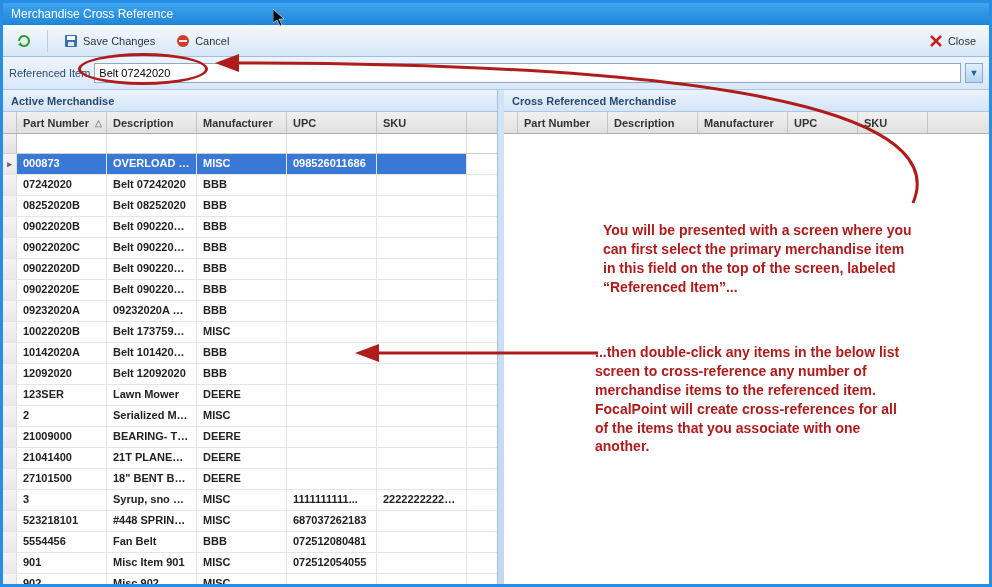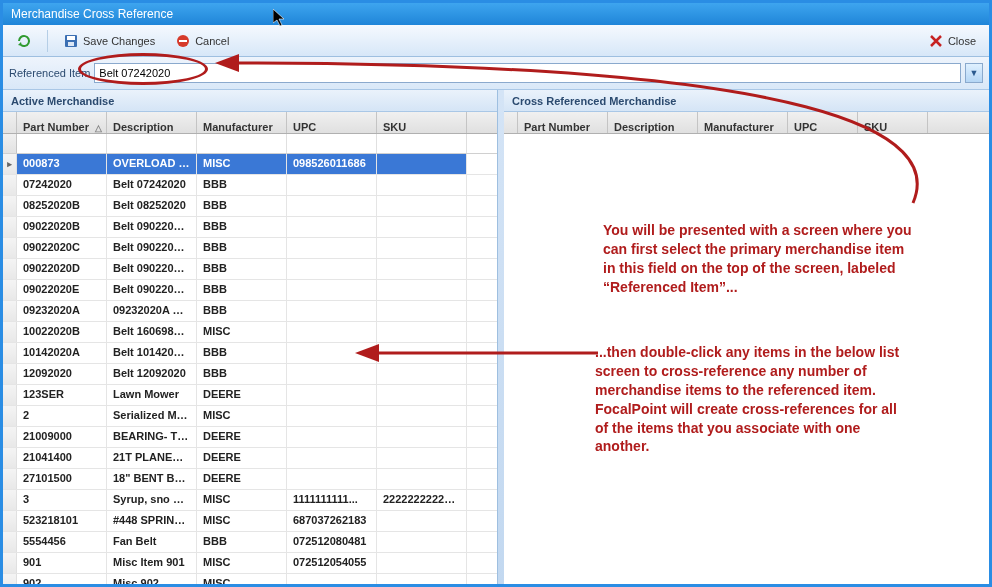--- a/index.html
+++ b/index.html
@@ -14,21 +14,21 @@
   .ref-label { color: #2b4a6f; font-size: 11px; }
   .ref-input { flex: 1; height: 20px; border: 1px solid #8aa9cd; background: #fff; padding: 2px 4px; font-size: 11px; }
   .ref-dd { width: 18px; height: 20px; border: 1px solid #8aa9cd; background: linear-gradient(#dff0ff,#b5d6f5); display: flex; align-items: center; justify-content: center; cursor: pointer; }
   .panels { display: flex; height: calc(100% - 22px - 32px - 28px); }
   .panel { display: flex; flex-direction: column; font-weight: bold; }
   .panel.left { width: 495px; border-right: 1px solid #9ebfe0; }
   .panel.right { flex: 1; position: relative; }
   .panel-head { height: 22px; background: linear-gradient(#eaf2fb,#d5e5f6); border-bottom: 1px solid #a9c7e6; display: flex; align-items: center; padding: 0 8px; color: #2b4a6f; }
   .grid-head { display: flex; height: 22px; background: linear-gradient(#f0f0f0,#e0e0e0); border-bottom: 1px solid #b0b0b0; font-size: 11px; }
   .row-hdr { width: 14px; border-right: 1px solid #c4c4c4; background: linear-gradient(#f0f0f0,#e2e2e2); flex-shrink:0;}
-  .gh-cell { display: flex; align-items: flex-end; padding: 0 6px; border-right: 1px solid #c4c4c4; color: #333; cursor: pointer; position: relative; }
+  .gh-cell { display: flex; align-items: center; padding: 0 6px; border-right: 1px solid #c4c4c4; color: #333; cursor: pointer; position: relative; }
   .gh-cell .sort { position: absolute; right: 4px; font-size: 9px; color: #888; }
   .filter-row { display:flex; height: 20px; border-bottom:1px solid #d0d0d0; background:#fff; }
   .filter-row .fcell { border-right:1px solid #e0e0e0; padding:0 6px; display:flex; align-items:center; color:#aaa; }
   .grid-body { overflow-y: auto; flex: 1; background: #fff; position: relative; }
   .grow { display: flex; height: 21px; border-bottom: 1px solid #e5e5e5; align-items: stretch; }
   .grow.selected .gcell { background: #3a78d6; color: #fff; }
   .gcell { padding: 3px 6px; border-right: 1px solid #e5e5e5; white-space: nowrap; overflow: hidden; text-overflow: ellipsis; font-size: 11px; color: #222; }
   .indicator { width:14px; display:flex; align-items:center; justify-content:center; font-size:9px; color:#666; flex-shrink:0; border-right:1px solid #e0e0e0; background: linear-gradient(#f4f4f4,#e8e8e8);}
   
   .c-part { width: 90px; }
@@ -189,21 +189,21 @@
             <div class="indicator"></div>
             <div class="gcell c-part">09232020A</div>
             <div class="gcell c-desc">09232020A Belt</div>
             <div class="gcell c-manu">BBB</div>
             <div class="gcell c-upc"></div>
             <div class="gcell c-sku"></div>
           </div>
           <div class="grow">
             <div class="indicator"></div>
             <div class="gcell c-part">10022020B</div>
-            <div class="gcell c-desc">Belt 16069830B</div>
+            <div class="gcell c-desc">Belt 17375950B</div>
             <div class="gcell c-manu">MISC</div>
             <div class="gcell c-upc"></div>
             <div class="gcell c-sku"></div>
           </div>
           <div class="grow">
             <div class="indicator"></div>
             <div class="gcell c-part">10142020A</div>
             <div class="gcell c-desc">Belt 10142020A</div>
             <div class="gcell c-manu">BBB</div>
             <div class="gcell c-upc"></div>

